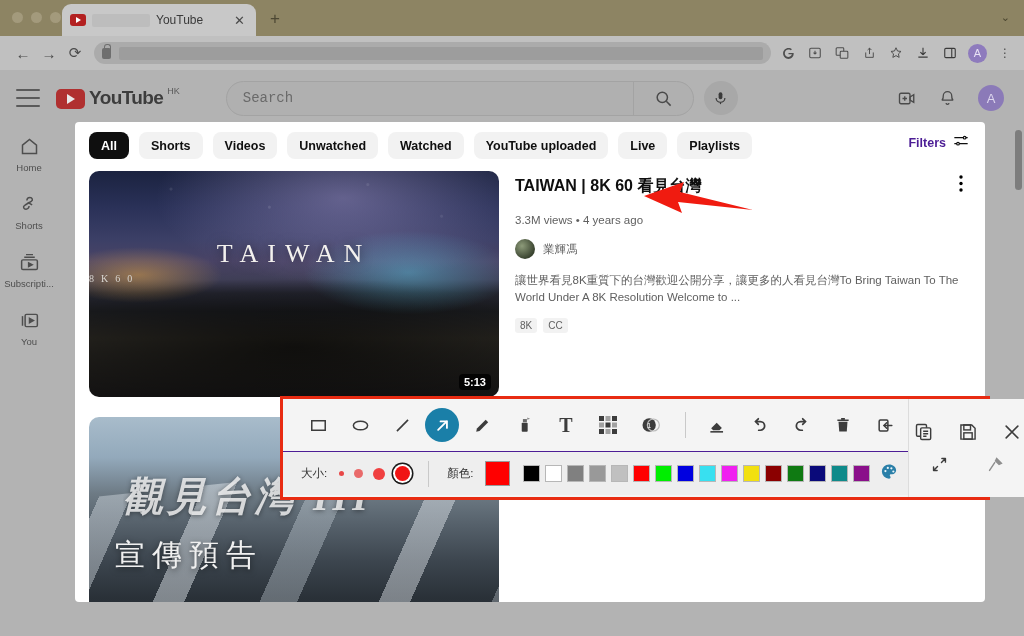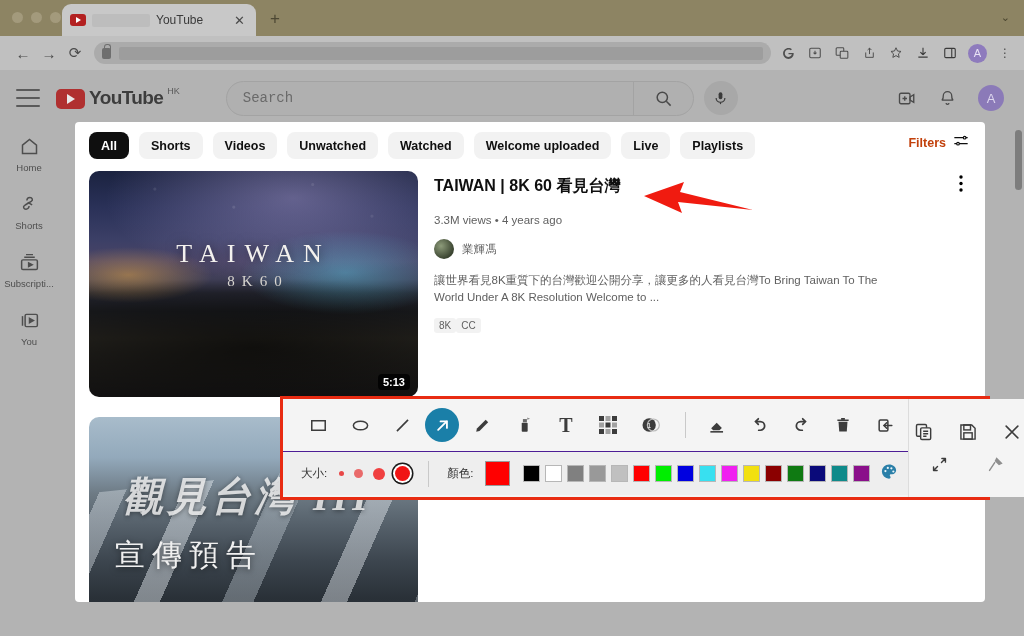--- a/index.html
+++ b/index.html
@@ -149,26 +149,26 @@
     position: relative;
   }
   .chip {
     height: 27px; padding: 0 12px; border-radius: 8px; background: #f2f2f2;
     display: flex; align-items: center; font-size: 12.5px; color: #0f0f0f;
     font-weight: 600; white-space: nowrap;
   }
   .chip.active { background: #0f0f0f; color: #fff; }
   .filters-btn {
     position: absolute; right: 16px; top: 12px; display: flex; align-items: center; gap: 7px;
-    font-size: 12.5px; font-weight: 600; color: #c2410c;
+    font-size: 12.5px; font-weight: 600; color: #4c1d95;
   }
 
   .video-row { display: flex; gap: 16px; padding: 4px 14px 0 14px; }
   .thumb {
-    width: 329px; height: 226px; border-radius: 10px; position: relative;
+    width: 410px; height: 226px; border-radius: 10px; position: relative;
     overflow: hidden; flex: none;
   }
   .thumb-1 {
     background:
       radial-gradient(ellipse 150px 60px at 78% 45%, rgba(90,200,230,.45), transparent 70%),
       radial-gradient(ellipse 120px 40px at 12% 46%, rgba(235,170,70,.5), transparent 70%),
       radial-gradient(ellipse 260px 120px at 62% 12%, rgba(150,140,190,.55), transparent 72%),
       linear-gradient(to bottom,
         #1b2340 0%, #2a3158 16%, #3b3f66 30%, #4a4466 40%,
         #3f3e56 48%, #23242e 54%, #191a1d 62%, #26241f 74%, #131212 100%);
@@ -181,43 +181,43 @@
       radial-gradient(circle at 44% 16%, rgba(255,255,255,.10) 0 1px, transparent 2px),
       radial-gradient(circle at 68% 6%, rgba(255,255,255,.09) 0 1px, transparent 2px),
       radial-gradient(circle at 86% 20%, rgba(255,255,255,.08) 0 1px, transparent 2px);
   }
   .thumb-title {
     position: absolute; left: 0; right: 0; top: 68px; text-align: center;
     color: #f3f1ee; font-family: "Liberation Serif", serif;
     font-size: 26px; letter-spacing: 9px; text-shadow: 0 0 12px rgba(0,0,0,.6); z-index: 2;
   }
   .thumb-sub {
-    position: absolute; left: 0; right: 0; top: 102px; text-align: center;
+    position: absolute; left: 0; right: 0; top: 102px; 
     color: #d8d5d0; font-family: "Liberation Serif", serif;
-    font-size: 15px; letter-spacing: 7px; z-index: 2; padding-left: 9px;
+    font-size: 10px; letter-spacing: 7px; z-index: 2;
   }
   .dur {
     position: absolute; right: 8px; bottom: 7px; background: rgba(0,0,0,.82);
     color: #fff; font-size: 11px; font-weight: 700; padding: 2px 5px;
     border-radius: 4px; z-index: 3;
   }
   .meta { flex: 1; padding-top: 4px; position: relative; }
   .v-title { font-size: 16px; font-weight: 700; color: #0f0f0f; line-height: 21px; }
   .v-stats { font-size: 11.5px; color: #606060; margin-top: 18px; }
   .v-chan { display: flex; align-items: center; gap: 8px; margin-top: 13px; }
   .chan-av {
     width: 20px; height: 20px; border-radius: 50%; flex: none;
     background: radial-gradient(circle at 35% 35%, #8d9b7a, #3a4430 70%);
   }
   .chan-name { font-size: 11.5px; color: #606060; }
   .v-desc {
     font-size: 11.5px; color: #606060; line-height: 17px; margin-top: 13px;
     max-width: 455px;
   }
-  .badges { display: flex; margin-top: 12px; }
+  .badges { display: flex; gap: 6px; margin-top: 12px; }
   .badge {
     font-size: 10px; color: #606060; background: #f2f2f2;
     padding: 2px 5px; border-radius: 3px;
   }
   .kebab { position: absolute; right: 8px; top: 4px; color: #0f0f0f; font-size: 14px; letter-spacing: 0; }
 
   .thumb-2 {
     background:
       linear-gradient(to bottom, #a8bccb 0%, #93a9bb 18%, #6d7a84 34%,
         #55606a 48%, #3c454e 64%, #2a3138 80%, #1e2329 100%);
@@ -460,21 +460,21 @@
     </div>
 
     <div class="content-card">
 
       <div class="chip-row">
         <div class="chip active">All</div>
         <div class="chip">Shorts</div>
         <div class="chip">Videos</div>
         <div class="chip">Unwatched</div>
         <div class="chip">Watched</div>
-        <div class="chip">Welcome uploaded</div>
+        <div class="chip">YouTube uploaded</div>
         <div class="chip">Live</div>
         <div class="chip">Playlists</div>
         <div class="filters-btn">
           <span>Filters</span>
           <span>
             <svg width="16" height="14" viewBox="0 0 24 20" fill="none" stroke="#0f0f0f" stroke-width="1.7">
                 <path d="M2 5h14M19 5h3M2 14h4M9 14h13"></path>
                 <circle cx="17.5" cy="5" r="2"></circle>
                 <circle cx="7.5" cy="14" r="2"></circle>
               </svg>

